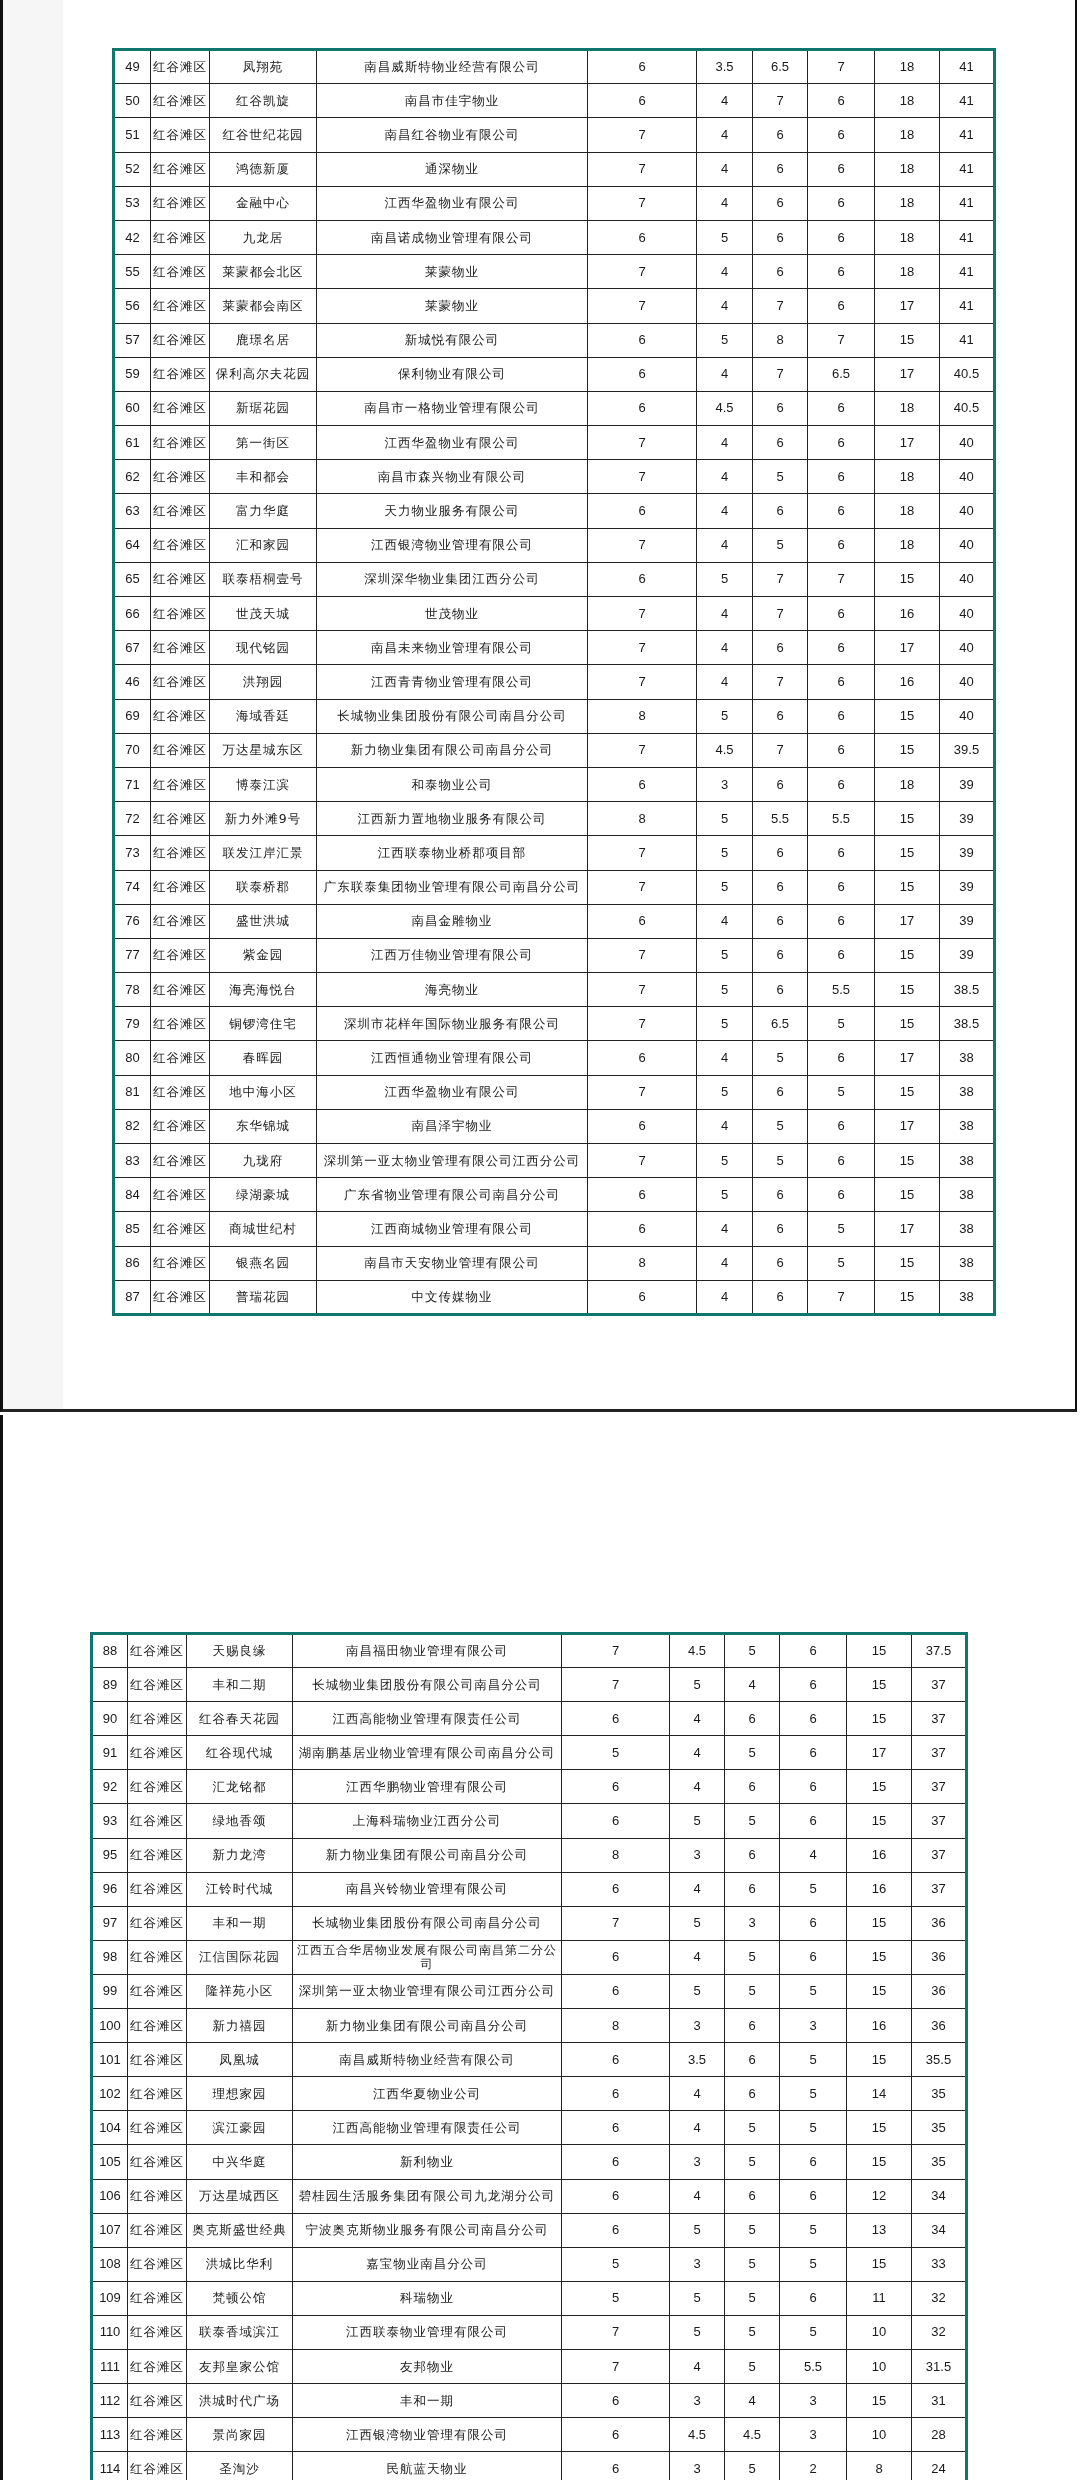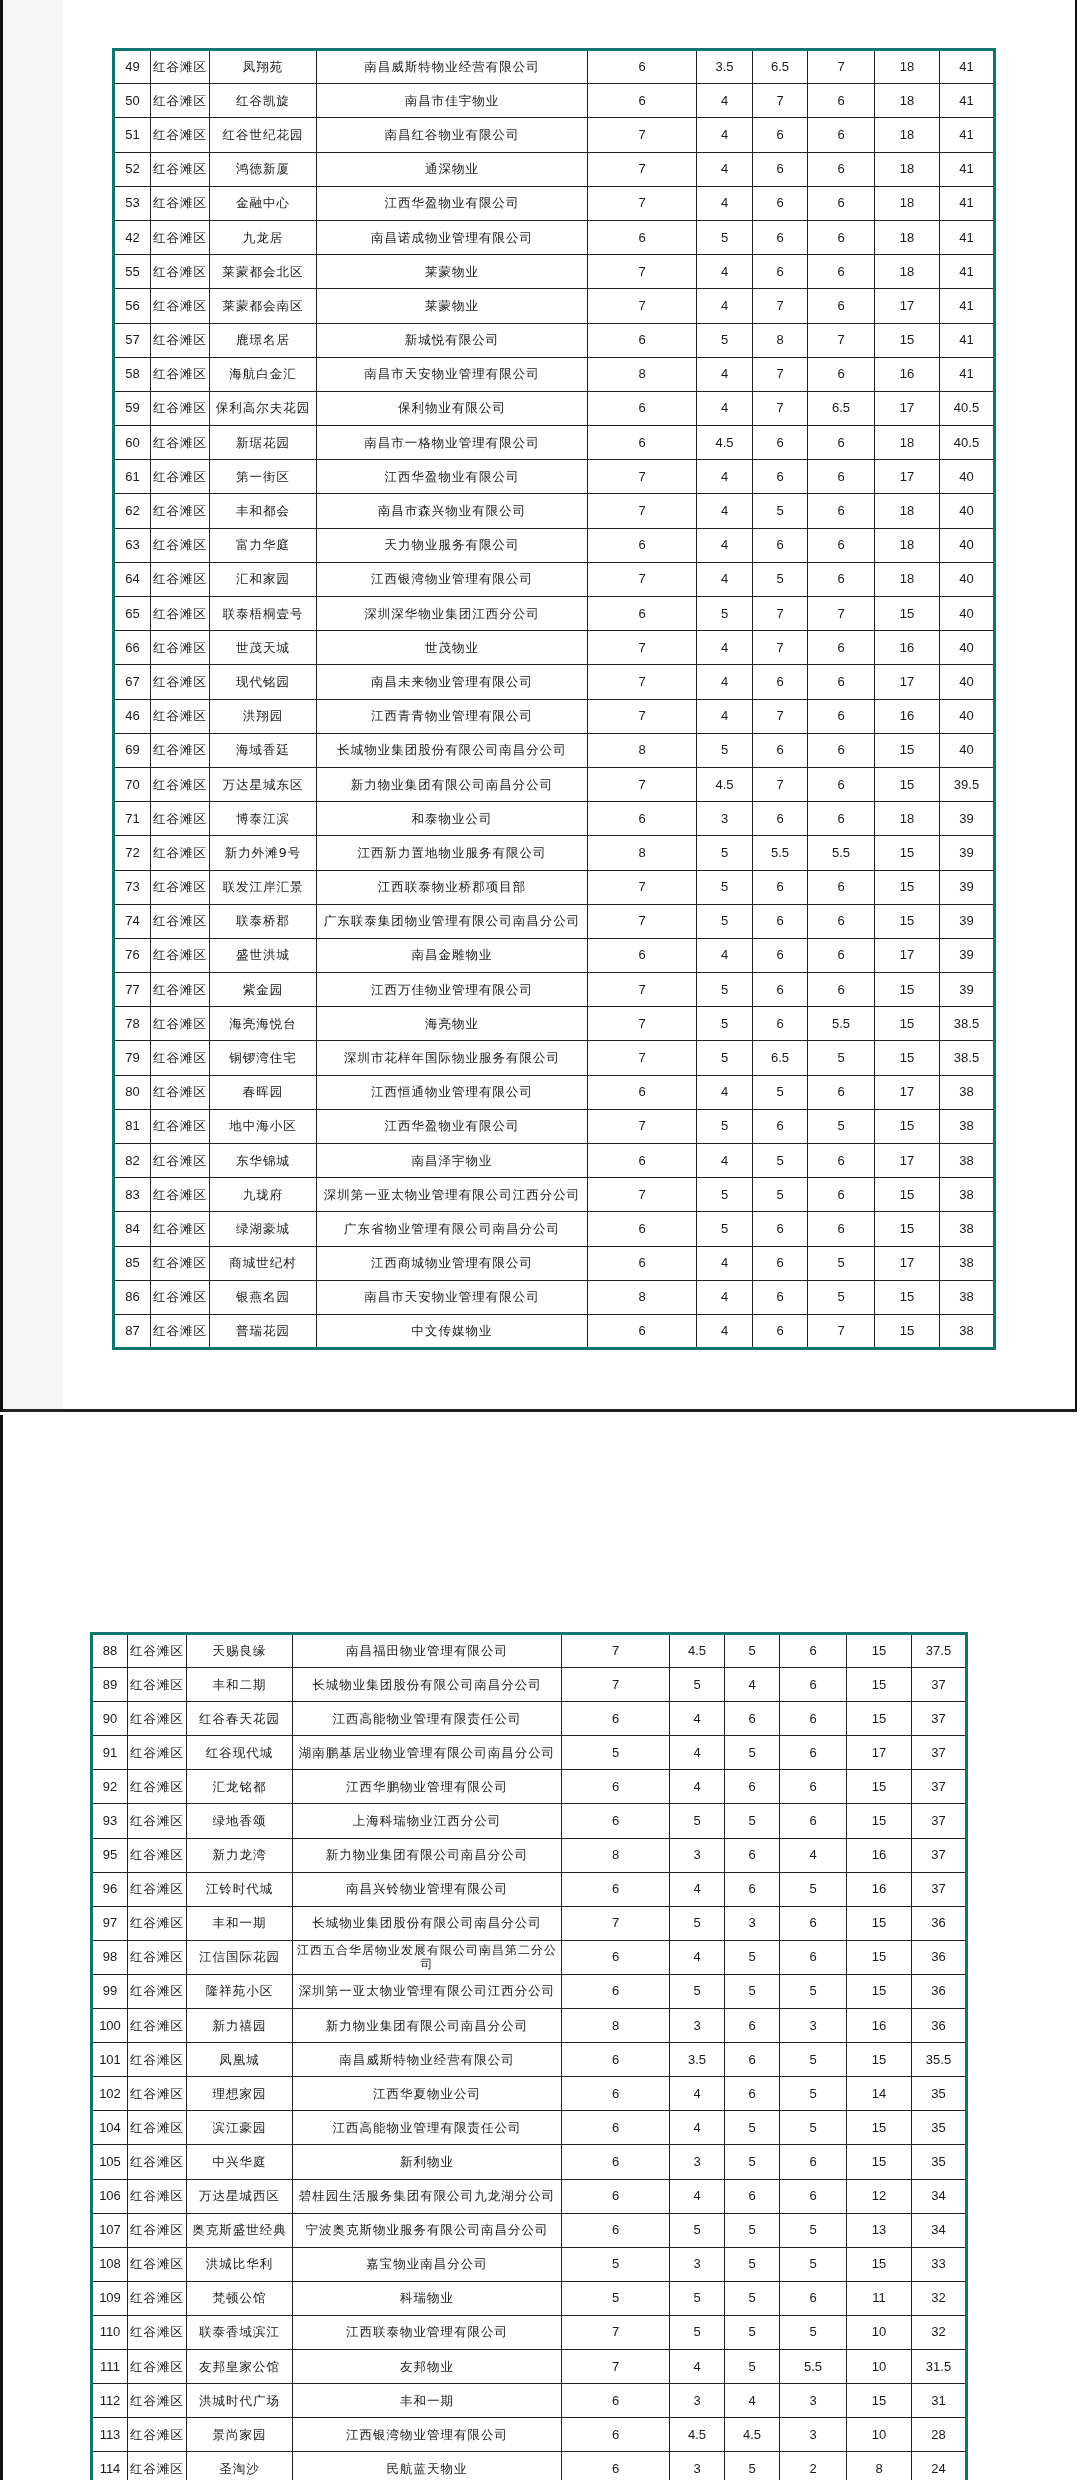--- a/index.html
+++ b/index.html
@@ -162,32 +162,20 @@
         <td>鹿璟名居</td>
         <td>新城悦有限公司</td>
         <td class="num">6</td>
         <td class="num">5</td>
         <td class="num">8</td>
         <td class="num">7</td>
         <td class="num">15</td>
         <td class="num">41</td>
       </tr>
       <tr>
-        <td class="num">58</td>
-        <td>红谷滩区</td>
-        <td>海航白金汇</td>
-        <td>南昌市天安物业管理有限公司</td>
-        <td class="num">8</td>
-        <td class="num">4</td>
-        <td class="num">7</td>
-        <td class="num">6</td>
-        <td class="num">16</td>
-        <td class="num">41</td>
-      </tr>
-      <tr>
         <td class="num">59</td>
         <td>红谷滩区</td>
         <td>保利高尔夫花园</td>
         <td>保利物业有限公司</td>
         <td class="num">6</td>
         <td class="num">4</td>
         <td class="num">7</td>
         <td class="num">6.5</td>
         <td class="num">17</td>
         <td class="num">40.5</td>

